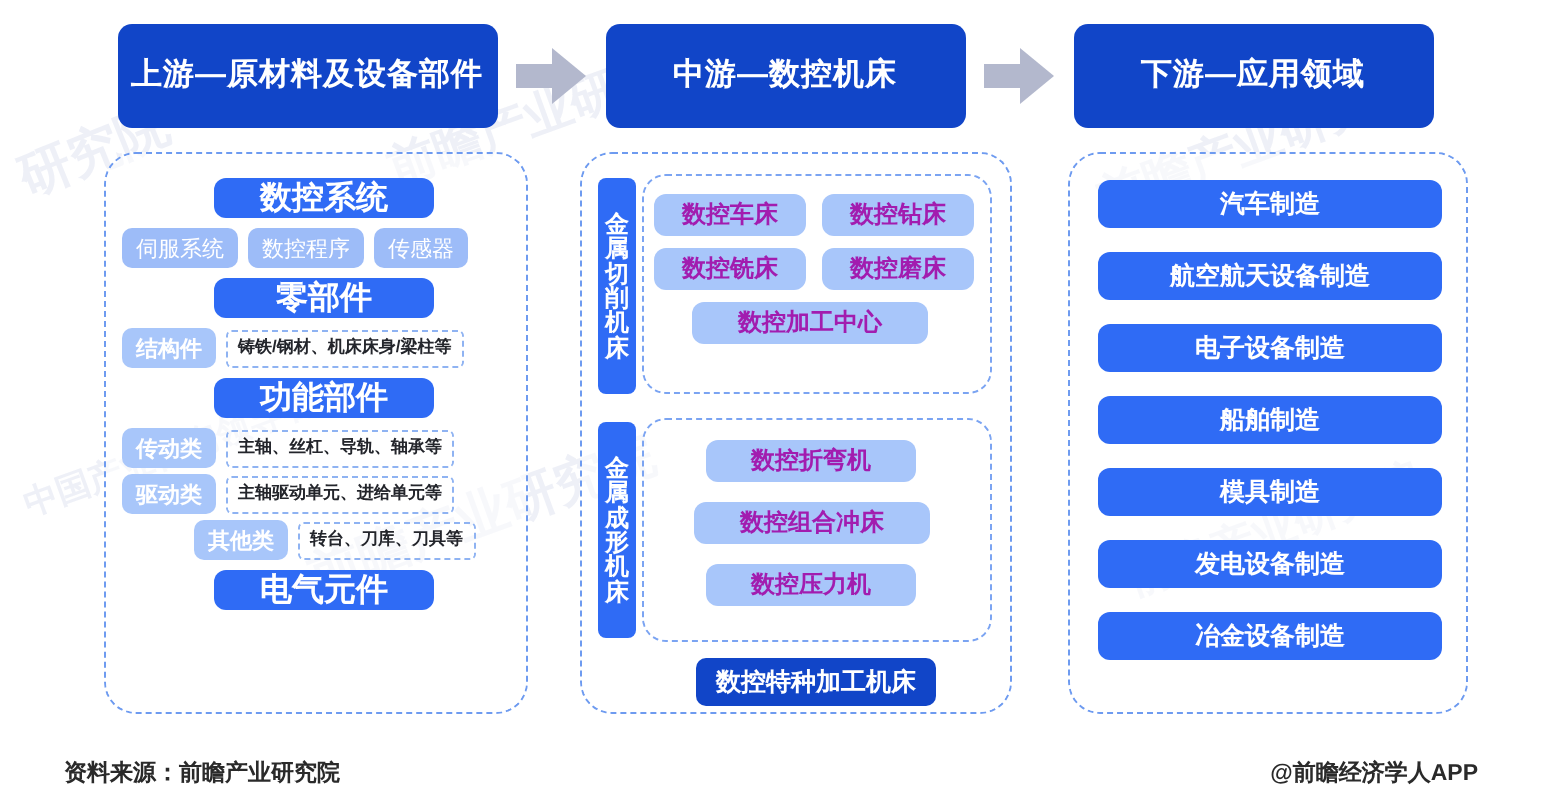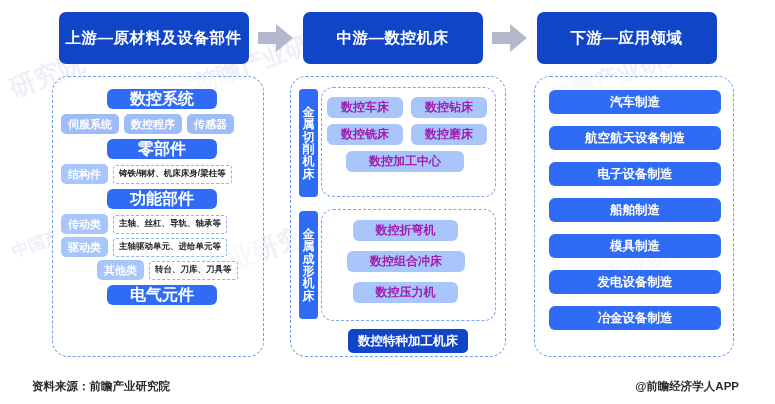--- a/index.html
+++ b/index.html
@@ -87,21 +87,21 @@
   .cat-bar {
     position: absolute; left: 54px; width: 110px; height: 20px;
     font-size: 16px;
   }
   .sub-row { position: absolute; display: flex; gap: 5px; }
   .sub-chip {
     height: 20px; padding: 0 7px;
     font-size: 11px;
     border-radius: 5px;
     display: flex; align-items: center; justify-content: center;
-    color: #fff; font-weight: 700;
+    color: #fff; font-weight: 400;
     background: #9dbcf8;
     white-space: nowrap;
   }
   .detail-row {
     position: absolute; display: flex; align-items: center; gap: 5px;
   }
   .detail-key {
     height: 20px; width: 47px;
     font-size: 11px; border-radius: 5px;
     display: flex; align-items: center; justify-content: center;

